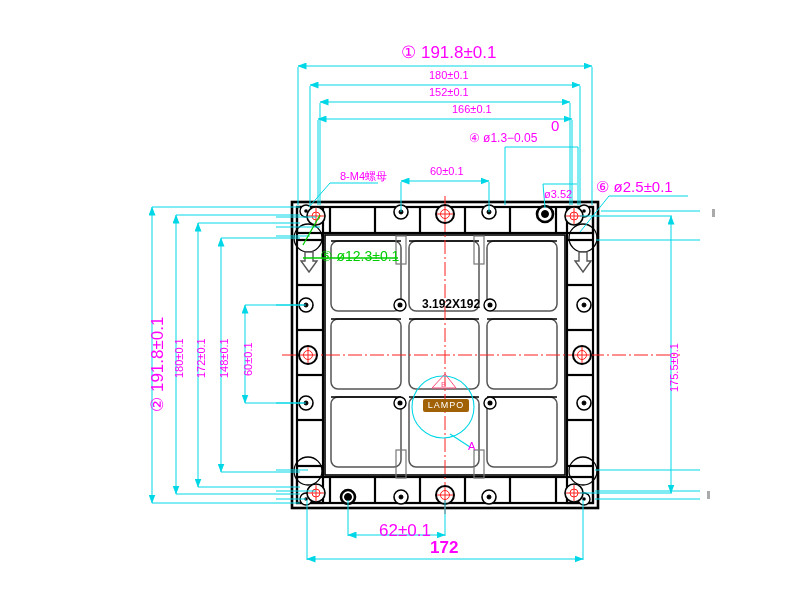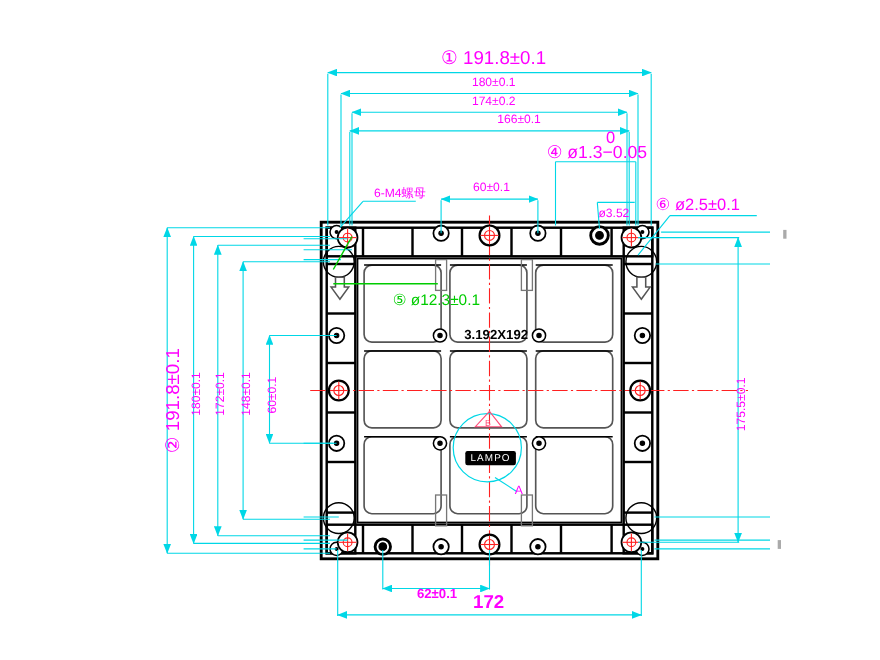--- a/index.html
+++ b/index.html
@@ -339,44 +339,44 @@
   </g>
 
   <g fill="#aaa">
     <rect x="712" y="209" width="3" height="8"></rect>
     <rect x="707" y="491" width="3" height="8"></rect>
   </g>
 </svg>
 
 <div class="lbl mag" style="left:401px;top:44px;font-size:17px;">① 191.8±0.1</div>
 <div class="lbl mag" style="left:429px;top:70px;font-size:11px;">180±0.1</div>
-<div class="lbl mag" style="left:429px;top:87px;font-size:11px;">174±0.2</div>
+<div class="lbl mag" style="left:429px;top:87px;font-size:11px;">152±0.1</div>
 <div class="lbl mag" style="left:429px;top:104px;font-size:11px;margin-left:23px;">166±0.1</div>
 <div class="lbl mag" style="left:430px;top:166px;font-size:11px;">60±0.1</div>
 
 <div class="lbl mag" style="left:551px;top:118px;font-size:15px;">0</div>
-<div class="lbl mag" style="left:497px;top:132px;font-size:16px;">④  ø1.3−0.05</div>
-
-<div class="lbl mag" style="left:340px;top:171px;font-size:11px;">6-M4螺母</div>
+<div class="lbl mag" style="left:469px;top:132px;font-size:12px;">④  ø1.3−0.05</div>
+
+<div class="lbl mag" style="left:340px;top:171px;font-size:11px;">8-M4螺母</div>
 <div class="lbl mag" style="left:544px;top:173px;font-size:11px;margin-top:16px;">ø3.52</div>
 <div class="lbl mag" style="left:596px;top:179px;font-size:15px;">⑥ ø2.5±0.1</div>
 
-<div class="lbl grn" style="left:320px;top:265px;font-size:14px;margin-left:37px;">⑤ ø12.3±0.1</div>
+<div class="lbl grn" style="left:320px;top:249px;font-size:14px;">⑤ ø12.3±0.1</div>
 
 <div class="lbl mag rot" style="left:149px;top:412px;font-size:17px;transform:rotate(-90deg);">② 191.8±0.1</div>
 <div class="lbl mag rot" style="left:174px;top:378px;font-size:11px;transform:rotate(-90deg);">180±0.1</div>
 <div class="lbl mag rot" style="left:196px;top:378px;font-size:11px;transform:rotate(-90deg);">172±0.1</div>
 <div class="lbl mag rot" style="left:219px;top:378px;font-size:11px;transform:rotate(-90deg);">148±0.1</div>
 <div class="lbl mag rot" style="left:243px;top:376px;font-size:11px;transform:rotate(-90deg);">60±0.1</div>
 
 <div class="lbl mag rot" style="left:669px;top:392px;font-size:11px;transform:rotate(-90deg);">175.5±0.1</div>
 
-<div class="lbl mag" style="left:379px;top:534px;font-size:12px;font-weight:bold;">62±0.1</div>
+<div class="lbl mag" style="left:379px;top:522px;font-size:17px;">62±0.1</div>
 <div class="lbl mag" style="left:430px;top:539px;font-size:17px;font-weight:bold;">172</div>
 
 <div class="lbl" style="left:422px;top:298px;font-size:12px;color:#000;font-weight:bold;text-align:right;">3.192X192</div>
 
-<div style="position:absolute;left:423px;top:399px;width:46px;height:13px;background:#000000;border-radius:2px;color:#fff;font-size:9px;letter-spacing:1px;text-align:center;line-height:13px;font-family:'Liberation Sans',sans-serif;margin-top:11px;">LAMPO</div>
+<div style="position:absolute;left:423px;top:399px;width:46px;height:13px;background:#a16207;border-radius:2px;color:#fff;font-size:9px;letter-spacing:1px;text-align:center;line-height:13px;font-family:'Liberation Sans',sans-serif;">LAMPO</div>
 
 <div class="lbl" style="left:441px;top:381px;font-size:8px;color:#ff4d7a;">B</div>
 <div class="lbl" style="left:468px;top:441px;font-size:11px;color:#ff00ff;">A</div>
 
 </div>
 
 </body></html>

